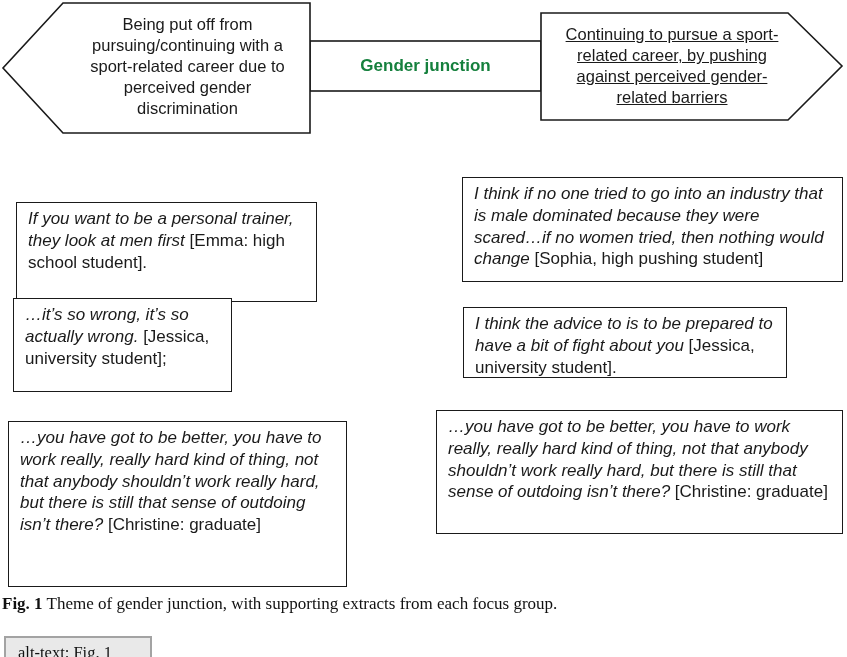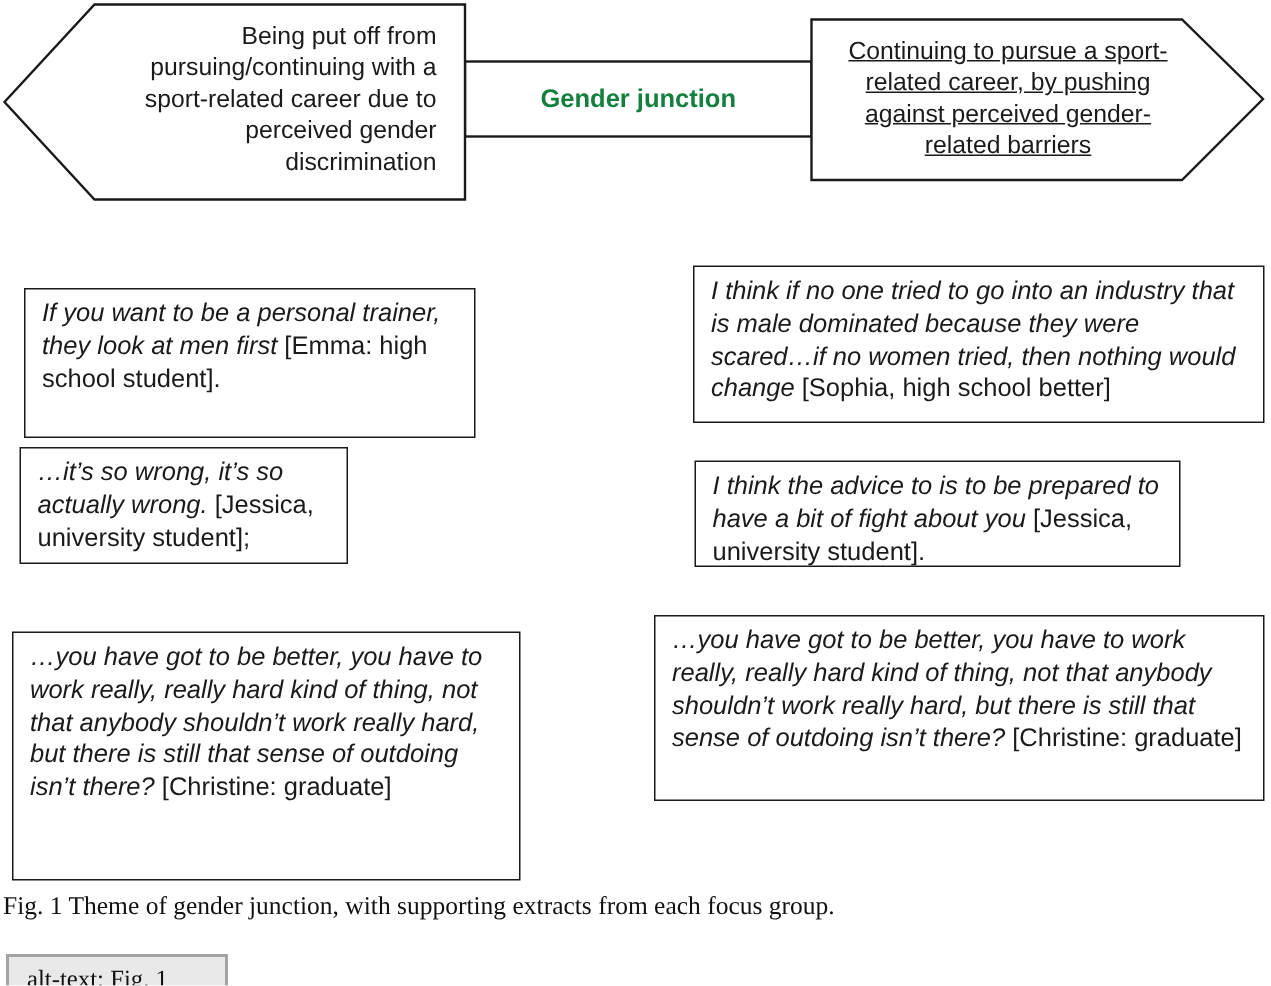--- a/index.html
+++ b/index.html
@@ -15,55 +15,55 @@
   .diagram-svg { position: absolute; left: 0; top: 0; }
   .shape { fill: #ffffff; stroke: #1a1a1a; stroke-width: 1.6; }
   .arrow-text {
     position: absolute;
     font-size: 16.5px;
     line-height: 1.28;
     text-align: center;
     white-space: pre-line;
     color: #1a1a1a;
   }
-  .arrow-text.left  { left: 44px;  top: 14px; width: 247px; text-align: right; }
+  .arrow-text.left  { left: 64px;  top: 14px; width: 247px; }
   .arrow-text.right { left: 541px; top: 24px; width: 262px; text-decoration: underline; }
   .band-text {
     position: absolute;
     left: 310px; top: 41px; width: 231px; height: 50px;
     display: flex; align-items: center; justify-content: center;
     font-size: 17px; font-weight: bold; color: #15803d;
   }
   .quote-box {
     position: absolute;
     background: #ffffff;
     border: 1.6px solid #1a1a1a;
     box-sizing: border-box;
     padding: 5px 10px 4px 11px;
     font-size: 17px;
     line-height: 1.28;
     color: #1a1a1a;
   }
   .quote-box .q    { font-style: italic; }
   .quote-box .attr { font-style: normal; }
-  .qb-l1 { left: 16px;  top: 192px; width: 301px; height: 100px;  }
-  .qb-l2 { left: 13px;  top: 298px; width: 219px; height: 78px;  }
+  .qb-l1 { left: 16px;  top: 202px; width: 301px; height: 100px;  }
+  .qb-l2 { left: 13px;  top: 298px; width: 219px; height: 94px;  }
   .qb-l3 { left: 8px;   top: 421px; width: 339px; height: 166px; }
   .qb-r1 { left: 462px; top: 177px; width: 381px; height: 105px; }
   .qb-r2 { left: 463px; top: 307px; width: 324px; height: 71px;  }
   .qb-r3 { left: 436px; top: 410px; width: 407px; height: 124px; }
   .caption {
     position: absolute;
     left: 2px; top: 594px; width: 820px;
     font-family: "Liberation Serif", serif;
     font-size: 17px;
     line-height: 1.2;
     color: #111111;
   }
-  .caption .cap-label { font-weight: normal; }
+  .caption .cap-label { font-weight: bold; }
   .alt-chip {
     position: absolute;
     left: 4px; top: 636px; width: 148px; height: 32px;
     box-sizing: border-box;
     background: #e9e9e9;
     border: 2px solid #a3a3a3;
     padding: 5px 0 0 12px;
     font-family: "Liberation Serif", serif;
     font-size: 16.5px;
     color: #111111;
@@ -103,21 +103,21 @@
     <span class="attr">[Jessica, university student];</span>
   </div>
 
   <div class="quote-box qb-l3">
     <span class="q">…you have got to be better, you have to work really, really hard kind of thing, not that anybody shouldn’t work really hard, but there is still that sense of outdoing isn’t there?</span>
     <span class="attr">[Christine: graduate]</span>
   </div>
 
   <div class="quote-box qb-r1">
     <span class="q">I think if no one tried to go into an industry that is male dominated because they were scared…if no women tried, then nothing would change</span>
-    <span class="attr">[Sophia, high school better]</span>
+    <span class="attr">[Sophia, high pushing student]</span>
   </div>
 
   <div class="quote-box qb-r2">
     <span class="q">I think the advice to is to be prepared to have a bit of fight about you</span>
     <span class="attr">[Jessica, university student].</span>
   </div>
 
   <div class="quote-box qb-r3">
     <span class="q">…you have got to be better, you have to work really, really hard kind of thing, not that anybody shouldn’t work really hard, but there is still that sense of outdoing isn’t there?</span>
     <span class="attr">[Christine: graduate]</span>

